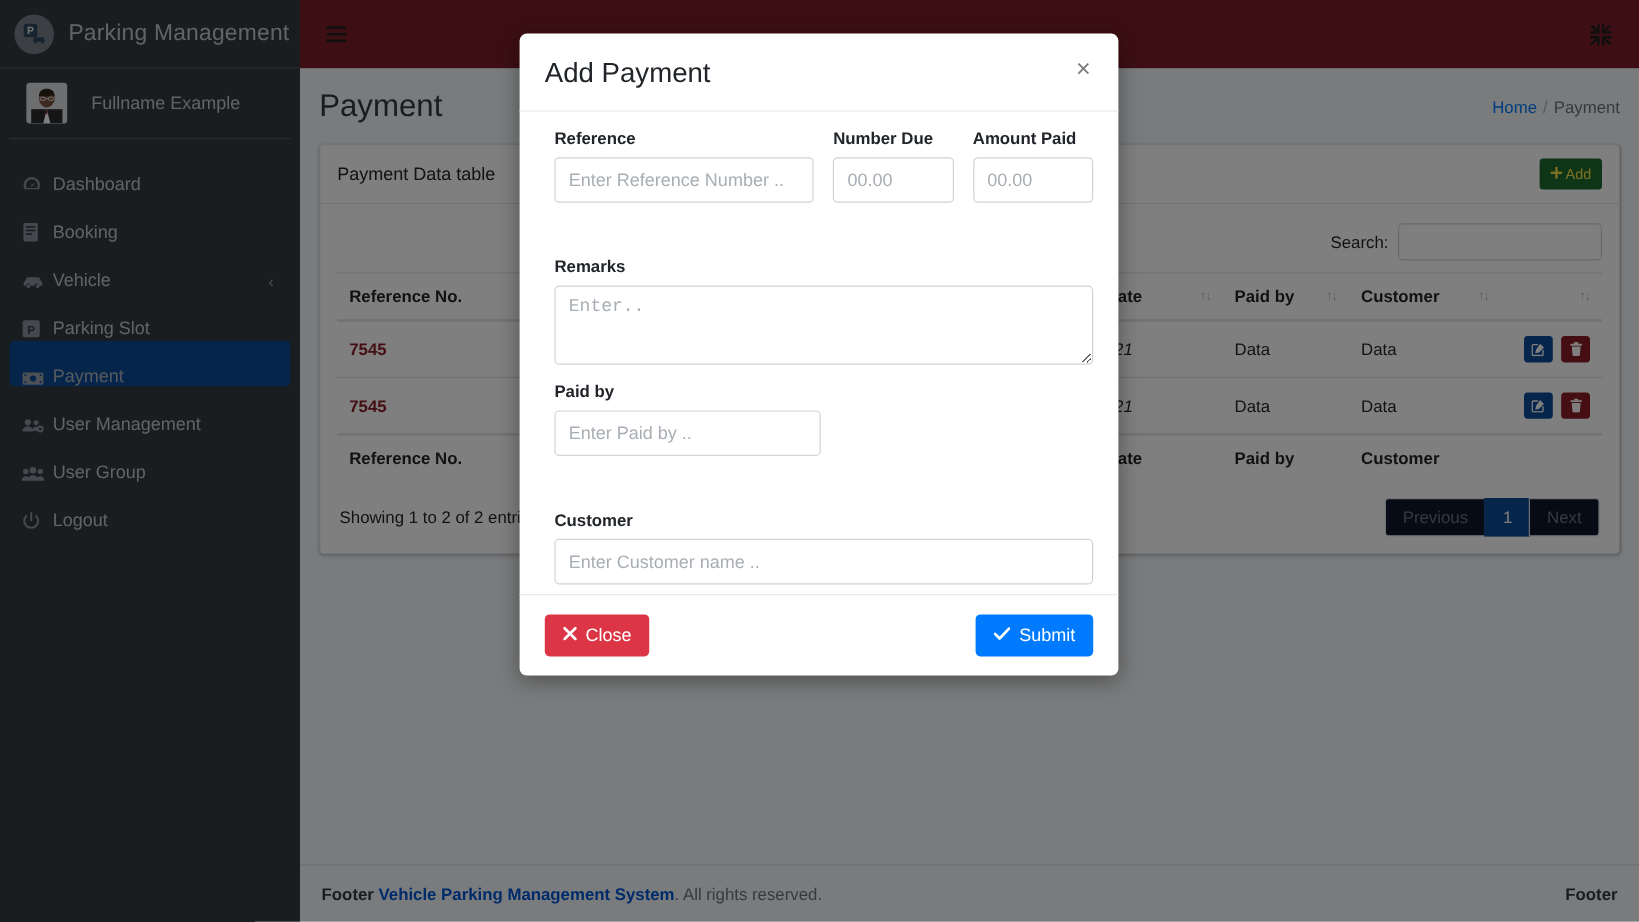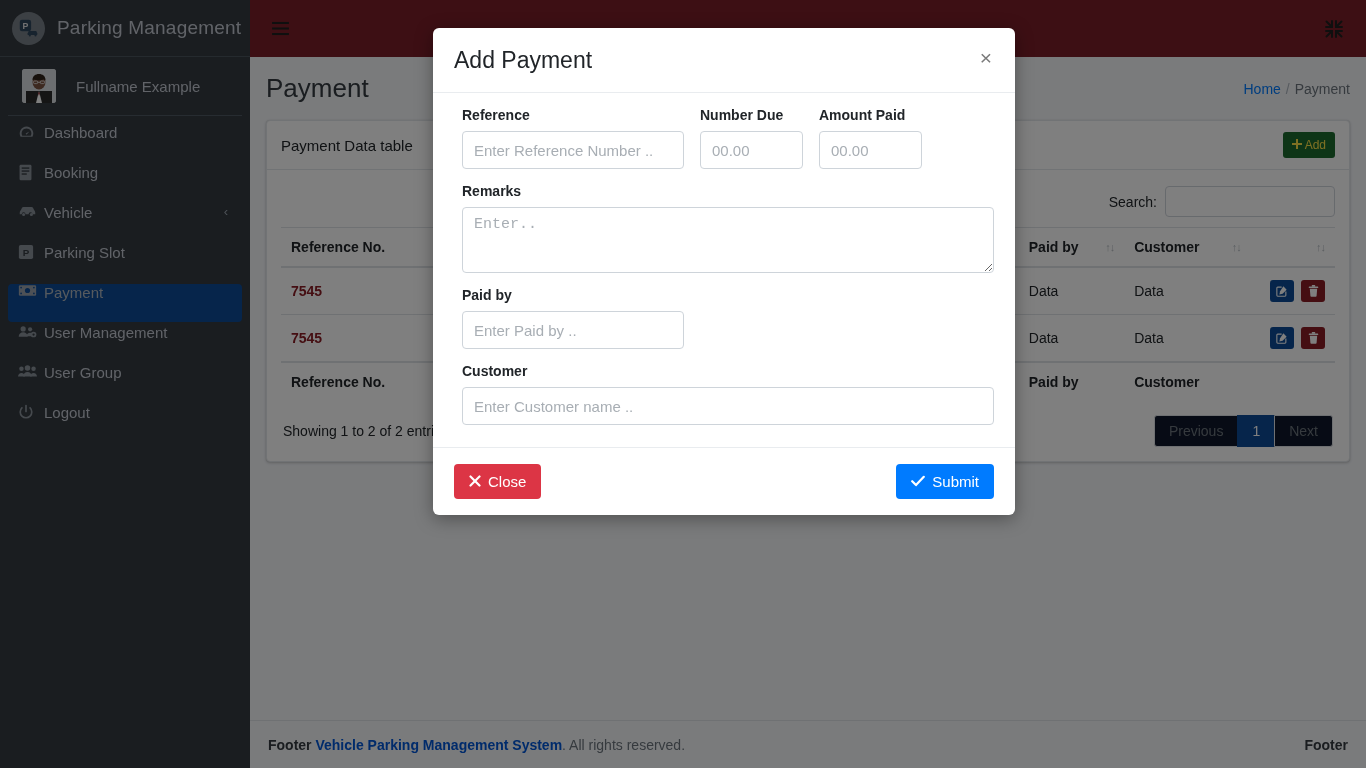--- a/index.html
+++ b/index.html
@@ -36,21 +36,21 @@
     border-bottom: 1px solid #4f5962;
   }
   .avatar {
     width: 34px; height: 34px; flex: 0 0 34px;
     border-radius: 3px; overflow: hidden;
     background: #cfd4da;
   }
   .user-name { color: #c2c7d0; font-size: 15px; }
   .nav { padding: 8px 8px 0 8px; }
   .nav-item {
-    display: flex; align-items: flex-start;
+    display: flex; align-items: flex-end;
     height: 38px; padding: 0 10px; margin-bottom: 2px;
     border-radius: 4px; color: #c2c7d0; font-size: 15px;
     cursor: pointer;
   }
   .nav-item.active { background: #0d4b96; color: #adb5bd; }
   .nav-icon {
     width: 26px; flex: 0 0 26px; display: flex;
     align-items: center; justify-content: flex-start;
     color: #8a929b;
   }
@@ -148,40 +148,40 @@
   #footer b { color: #343a40; }
   #footer a { color: #0056d6; text-decoration: none; font-weight: bold; }
 
   
   #overlay {
     position: absolute; inset: 0; width: 1366px; height: 768px;
     background: rgba(0,0,0,.5); z-index: 20;
   }
   #modal {
     position: absolute; left: 433px; top: 28px;
-    width: 582px; background: #fff; border-radius: 6px;
+    width: 499px; background: #fff; border-radius: 6px;
     z-index: 30; box-shadow: 0 4px 18px rgba(0,0,0,.35);
     display: flex; flex-direction: column;
   }
   .modal-header {
     display: flex; align-items: flex-start; justify-content: space-between;
     padding: 19px 21px 18px 21px; border-bottom: 1px solid #e9ecef;
   }
   .modal-title { font-size: 23px; color: #212529; font-weight: 400; }
   .modal-x {
     background: none; border: none; font-size: 21px; color: #7a7a7a;
     cursor: pointer; line-height: 1; padding: 0 2px;
   }
   .modal-body { padding: 14px 21px 22px 29px; max-height: 402px; overflow: hidden; }
   .form-row { display: flex; gap: 16px; margin-bottom: 14px; }
   .fg { display: flex; flex-direction: column; }
   .fg-ref { width: 222px; }
   .fg-amt { width: 103px; }
   .fg-half { width: 222px; }
-  .fg-full { width: 100%; }
+  .fg-full { width: 100%; margin-top: 31px; }
   .f-label {
     font-size: 14px; font-weight: bold; color: #212529;
     margin-bottom: 8px;
   }
   .f-input {
     height: 38px; border: 1px solid #ced4da; border-radius: 4px;
     padding: 6px 11px; font-size: 15px; color: #495057; outline: none;
     font-family: "Liberation Sans", sans-serif; background: #fff; width: 100%;
   }
   .f-input::placeholder { color: #a8aeb4; }

